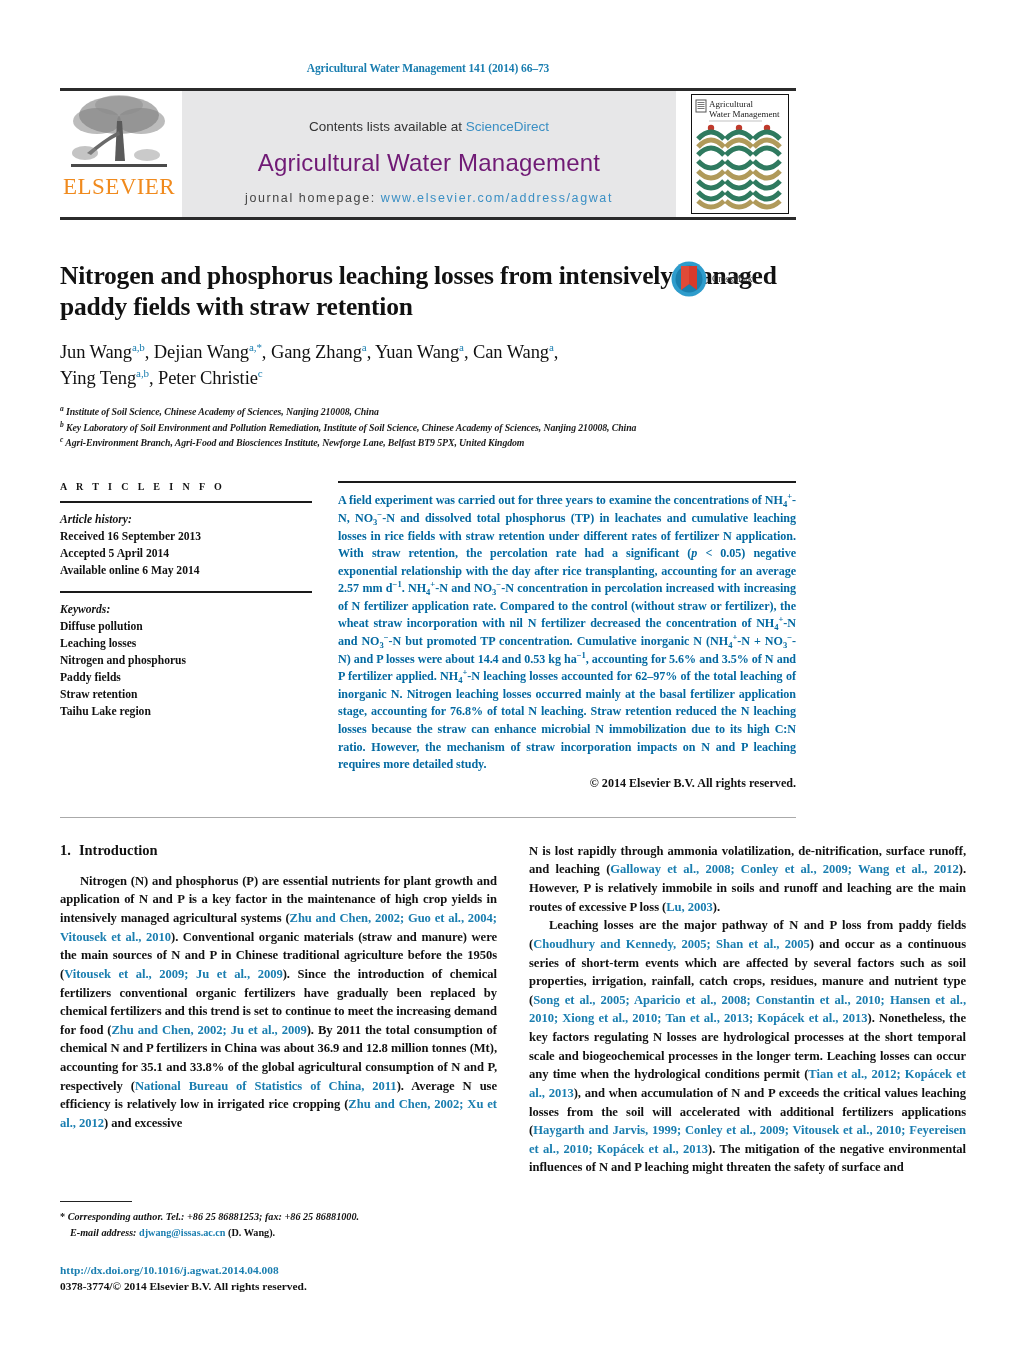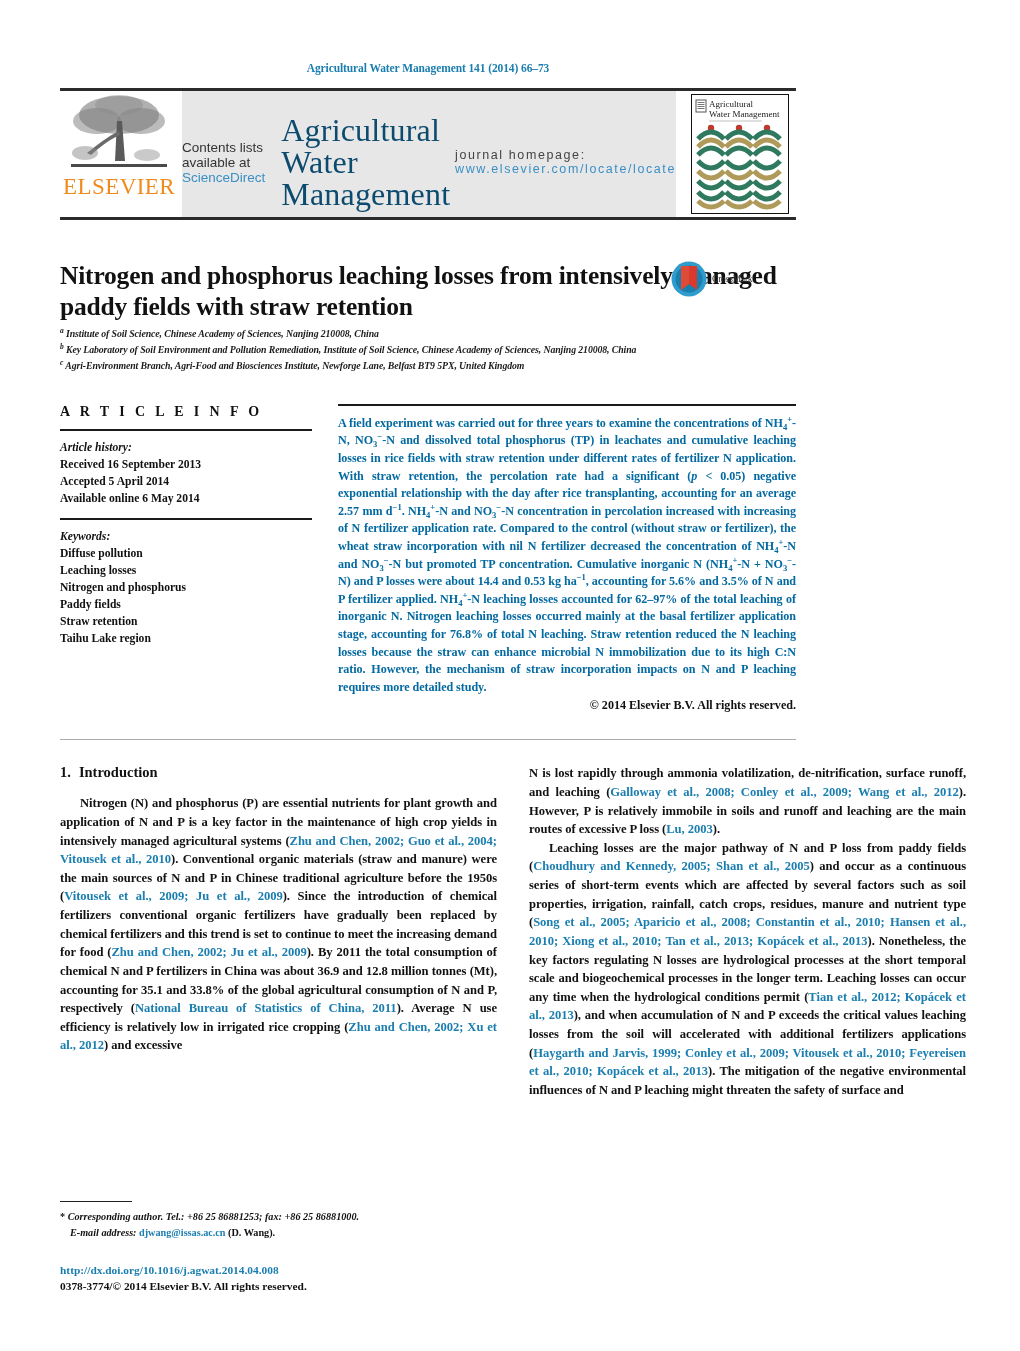--- a/index.html
+++ b/index.html
@@ -63,40 +63,40 @@
     font-size: 23px;
     letter-spacing: 0.4px;
     color: #f08a1d;
     line-height: 1;
     margin-top: -2px;
   }
   .contents-band {
     flex: 1 1 auto;
     background: #e7e7e8;
     display: flex;
-    flex-direction: row;
+    flex-direction: column;
     justify-content: space-between;
     align-items: center;
     padding: 28px 0 12px 0;
     box-sizing: border-box;
     margin-left: 4px;
     margin-right: 8px;
   }
   .contents-line {
     font-family: "Liberation Sans", sans-serif;
     font-size: 13.5px;
     color: #333333;
   }
   .contents-line .sd {
     color: #3a8fc4;
   }
   .journal-title-big {
-    font-family: Liberation Serif, serif;
-    font-size: 32px;
-    color: #0c4a6e;
+    font-family: Liberation Sans, sans-serif;
+    font-size: 24px;
+    color: #701a75;
     letter-spacing: 0.2px;
     line-height: 1;
   }
   .homepage-line {
     font-family: "Liberation Sans", sans-serif;
     font-size: 12.5px;
     color: #444444;
     letter-spacing: 1.6px;
   }
   .homepage-line .url {
@@ -160,21 +160,21 @@
     letter-spacing: -0.1px;
   }
   .authors sup {
     color: #1a7eb0;
     font-size: 11px;
     font-weight: normal;
     vertical-align: super;
     line-height: 0;
   }
   .affiliations {
-    margin-top: 4px;
+    margin-top: 12px;
     font-family: "Liberation Serif", serif;
     font-style: italic;
     font-weight: bold;
     font-size: 9.8px;
     line-height: 1.62;
     color: #1a1a1a;
     letter-spacing: -0.1px;
   }
   .affiliations sup {
     font-size: 7.5px;
@@ -193,21 +193,21 @@
     flex: 0 0 278px;
     padding-right: 26px;
     box-sizing: border-box;
   }
   .col-abstract {
     flex: 1 1 auto;
   }
   .sec-head {
     font-family: "Liberation Serif", serif;
     font-weight: bold;
-    font-size: 14px;
+    font-size: 10px;
     letter-spacing: 3.4px;
     color: #111;
     margin-bottom: 9px;
   }
   .rule-heavy {
     border-top: 2.5px solid #1a1a1a;
     margin-bottom: 9px;
   }
   .info-block {
     font-family: "Liberation Serif", serif;
@@ -350,21 +350,21 @@
       </svg>
       <div class="elsevier-word">ELSEVIER</div>
     </div>
 
     <div class="contents-band">
       <div class="contents-line">
         <span>Contents lists available at </span><span class="sd">ScienceDirect</span>
       </div>
       <div class="journal-title-big">Agricultural Water Management</div>
       <div class="homepage-line">
-        <span>journal homepage: </span><span class="url">www.elsevier.com/locate/locate</span>
+        <span>journal homepage: </span><span class="url">www.elsevier.com/address/agwat</span>
       </div>
     </div>
 
     <div class="cover-block">
       <div class="cover-thumb">
         <svg viewBox="0 0 96 118" width="96" height="118">
           <rect x="0" y="0" width="96" height="118" fill="#fff"></rect>
           <rect x="4" y="5" width="10" height="12" fill="none" stroke="#555" stroke-width="1"></rect>
           <line x1="5.5" y1="7.5" x2="12.5" y2="7.5" stroke="#555" stroke-width="0.8"></line>
           <line x1="5.5" y1="9.5" x2="12.5" y2="9.5" stroke="#555" stroke-width="0.8"></line>
@@ -415,20 +415,28 @@
       <svg width="38" height="38" viewBox="0 0 38 38">
         <circle cx="19" cy="19" r="17.5" fill="#2e9ccc"></circle>
         <circle cx="19" cy="19" r="13.5" fill="#1a7fae"></circle>
         <path d="M11 6 H27 V30 L19 24 L11 30 Z" fill="#d93a2b"></path>
         <path d="M11 6 H19 V24 L11 30 Z" fill="#e04a38"></path>
       </svg>
       <span class="crossmark-label">CrossMark</span>
     </div>
   </div>
 
+  <div class="authors">
+    <div>
+      Jun Wang<sup>a,b</sup>, Dejian Wang<sup>a,*</sup>, Gang Zhang<sup>a</sup>, Yuan Wang<sup>a</sup>, Can Wang<sup>a</sup>,
+    </div>
+    <div>
+      Ying Teng<sup>a,b</sup>, Peter Christie<sup>c</sup>
+    </div>
+  </div>
 
   <div class="affiliations">
     <div><sup>a</sup> <span>Institute of Soil Science, Chinese Academy of Sciences, Nanjing 210008, China</span></div>
     <div><sup>b</sup> <span>Key Laboratory of Soil Environment and Pollution Remediation, Institute of Soil Science, Chinese Academy of Sciences, Nanjing 210008, China</span></div>
     <div><sup>c</sup> <span>Agri-Environment Branch, Agri-Food and Biosciences Institute, Newforge Lane, Belfast BT9 5PX, United Kingdom</span></div>
   </div>
 
   <div class="info-abstract">
 
     <div class="col-info">

